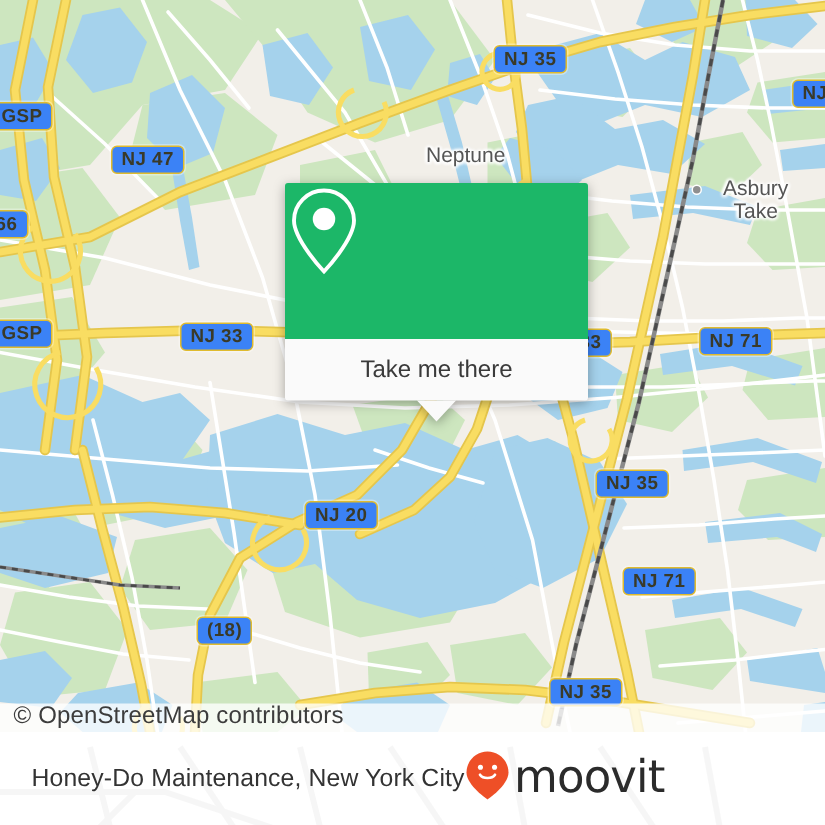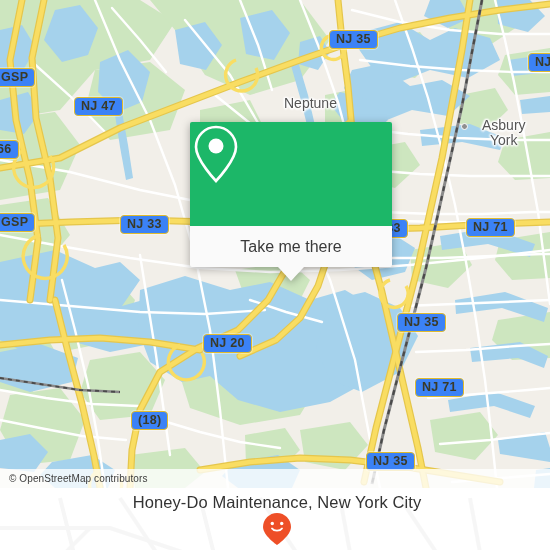--- a/index.html
+++ b/index.html
@@ -11,23 +11,23 @@
   #app{position:relative;width:550px;height:550px;overflow:hidden;background:#fff;}
 
   
   #map{position:absolute;left:0;top:0;width:550px;height:488px;overflow:hidden;background:#f2efe9;}
   #map svg{position:absolute;left:0;top:0;}
 
   
   .attrib{
     position:absolute;left:0;bottom:0;height:19px;width:100%;
     background:rgba(255,255,255,.78);
-    display:flex;align-items:center;
+    display:flex;align-items:flex-start;
     box-sizing:border-box;padding-left:9px;
-    font-size:10px;color:#3c3c3c;letter-spacing:.1px;
+    font-size:16px;color:#3c3c3c;letter-spacing:.1px;
     z-index:40;
   }
 
   
   .place{
     position:absolute;z-index:25;
     font-size:14px;color:#555555;
     text-shadow:
        1.5px 0 2px #fff, -1.5px 0 2px #fff, 0 1.5px 2px #fff, 0 -1.5px 2px #fff,
        1px 1px 2px #fff, -1px -1px 2px #fff, 1px -1px 2px #fff, -1px 1px 2px #fff;
@@ -69,22 +69,22 @@
   }
 
   
   #footer{
     position:absolute;left:0;top:488px;width:550px;height:62px;
     background:#ffffff;overflow:hidden;
   }
   #footer .wm{position:absolute;left:0;top:-430px;opacity:.055;}
   #footer .inner{
     position:relative;z-index:2;height:100%;
-    display:flex;align-items:center;justify-content:flex-end;
-    box-sizing:border-box;padding:0 17px 0 21px;flex-direction:column;
+    display:flex;align-items:center;justify-content:flex-start;
+    box-sizing:border-box;padding:0 17px 0 21px;
   }
   #footer .title{font-size:16.5px;color:#333333;letter-spacing:.1px;}
   #footer .brand{display:flex;align-items:center;gap:3px;}
   #footer .brand .word{
     font-size:30px;color:#2b2b2b;letter-spacing:-.6px;
     font-family:"DejaVu Sans", sans-serif;font-weight:500;line-height:30px;
   }
 </style>
 </head>
 <body>
@@ -264,21 +264,21 @@
           <path d="M0,378 L40,384 L80,390 L120,392" stroke="#8a8a8a" stroke-width="2.4" fill="none"></path>
           <path d="M0,378 L40,384 L80,390 L120,392" stroke="#4a4a4a" stroke-width="1.8" stroke-dasharray="4 4" fill="none"></path>
         </g>
 
       </g>
     </svg>
 
     <div class="place" style="left:284px;top:95px;">Neptune</div>
     <div class="place two-line" style="left:482px;top:118px;">
       <span>Asbury</span><br>
-      <span>York</span>
+      <span>Take</span>
     </div>
     <div class="city-dot" style="left:461px;top:123px;"></div>
 
     <div class="shield" style="left:-6px;top:68px;">GSP</div>
     <div class="shield" style="left:74px;top:97px;">NJ 47</div>
     <div class="shield" style="left:-10px;top:140px;">66</div>
     <div class="shield" style="left:-6px;top:213px;">GSP</div>
     <div class="shield" style="left:120px;top:215px;">NJ 33</div>
     <div class="shield" style="left:203px;top:334px;">NJ 20</div>
     <div class="shield" style="left:131px;top:411px;">(18)</div>
@@ -330,17 +330,18 @@
       <div class="title">Honey-Do Maintenance, New York City</div>
       <div class="brand">
         <span>
           <svg width="30" height="34" viewBox="0 0 30 34" aria-hidden="true">
             <path d="M15 1 C7.3 1 1 7.3 1 15 C1 23.5 15 33 15 33 C15 33 29 23.5 29 15 C29 7.3 22.7 1 15 1 Z" fill="#ee4f27"></path>
             <circle cx="10.3" cy="11.5" r="1.7" fill="#ffffff"></circle>
             <circle cx="19.7" cy="11.5" r="1.7" fill="#ffffff"></circle>
             <path d="M10 16.5 C12 19.4 18 19.4 20 16.5" stroke="#ffffff" stroke-width="1.8" fill="none" stroke-linecap="round"></path>
           </svg>
         </span>
+        <span class="word">moovit</span>
       </div>
     </div>
   </div>
 
 </div>
 
 </body></html>

